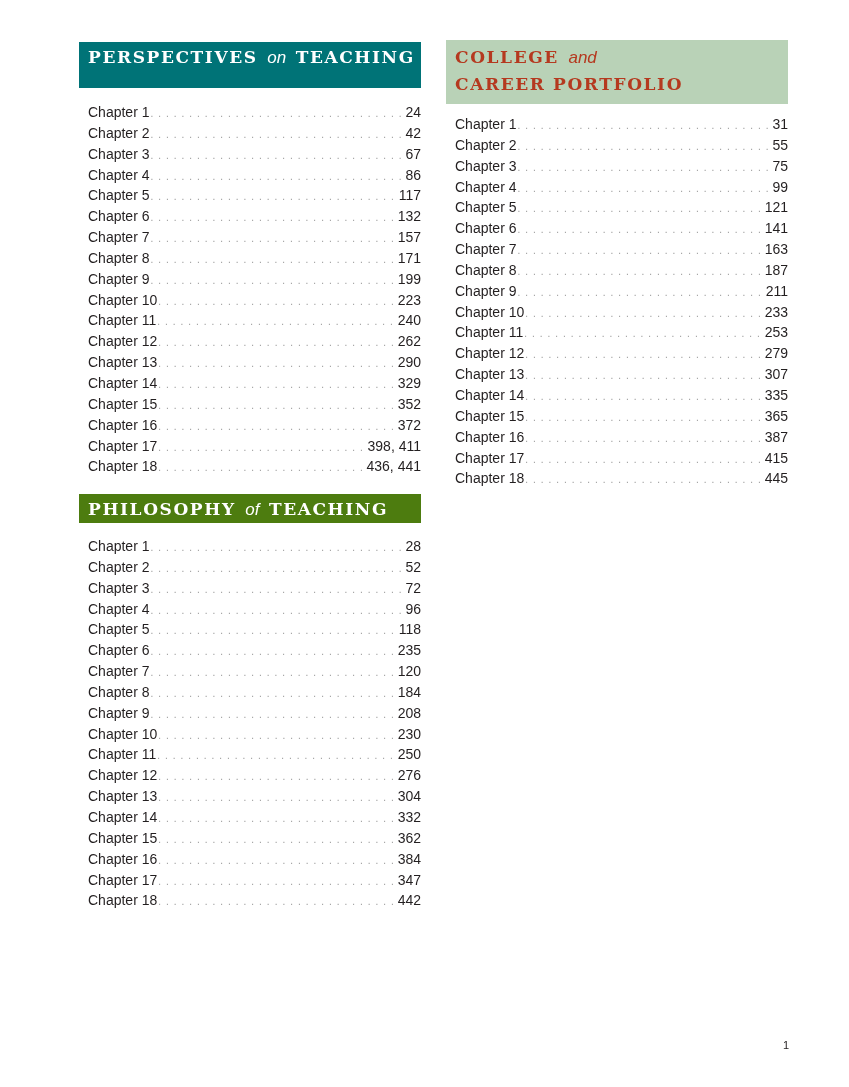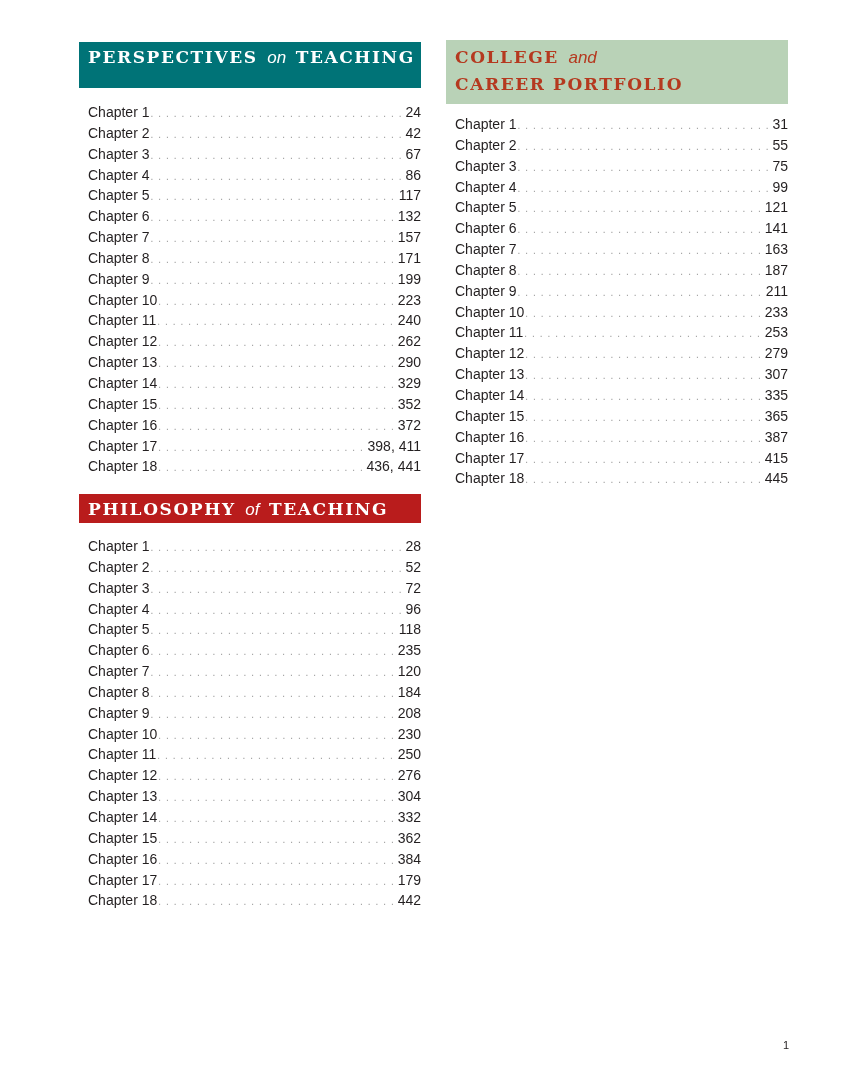--- a/index.html
+++ b/index.html
@@ -17,21 +17,21 @@
     font-family: "Liberation Sans", sans-serif; font-style: italic; font-weight: normal;
     letter-spacing: 0; text-transform: none; margin: 0 2px;
   }
   #perspectives { left: 79px; top: 42px; width: 342px; }
   #perspectives .banner {
     background: #007377; color: #ffffff; height: 46px; line-height: 31px;
     padding-left: 9px; font-size: 17px;
   }
   #philosophy { left: 79px; top: 494px; width: 342px; }
   #philosophy .banner {
-    background: #b91c1c; color: #ffffff; height: 29px; line-height: 30px;
+    background: #4d7c0f; color: #ffffff; height: 29px; line-height: 30px;
     padding-left: 9px; font-size: 17px;
   }
   #portfolio { left: 446px; top: 40px; width: 342px; }
   #portfolio .banner {
     background: #b9d2b7; color: #b5391f; height: 64px;
     padding: 4px 0 0 9px; font-size: 17px; line-height: 27px;
   }
   .toc { list-style: none; margin: 0; padding: 0 0 0 9px; }
   #perspectives .toc { margin-top: 14px; }
   #philosophy .toc { margin-top: 13px; }
@@ -342,21 +342,21 @@
         <span class="page">362</span>
       </li>
       <li>
         <span class="label">Chapter 16</span>
         <span class="dots"></span>
         <span class="page">384</span>
       </li>
       <li>
         <span class="label">Chapter 17</span>
         <span class="dots"></span>
-        <span class="page">179</span>
+        <span class="page">347</span>
       </li>
       <li>
         <span class="label">Chapter 18</span>
         <span class="dots"></span>
         <span class="page">442</span>
       </li>
     </ul>
 </div>
 
 <div id="page-number">1</div>

